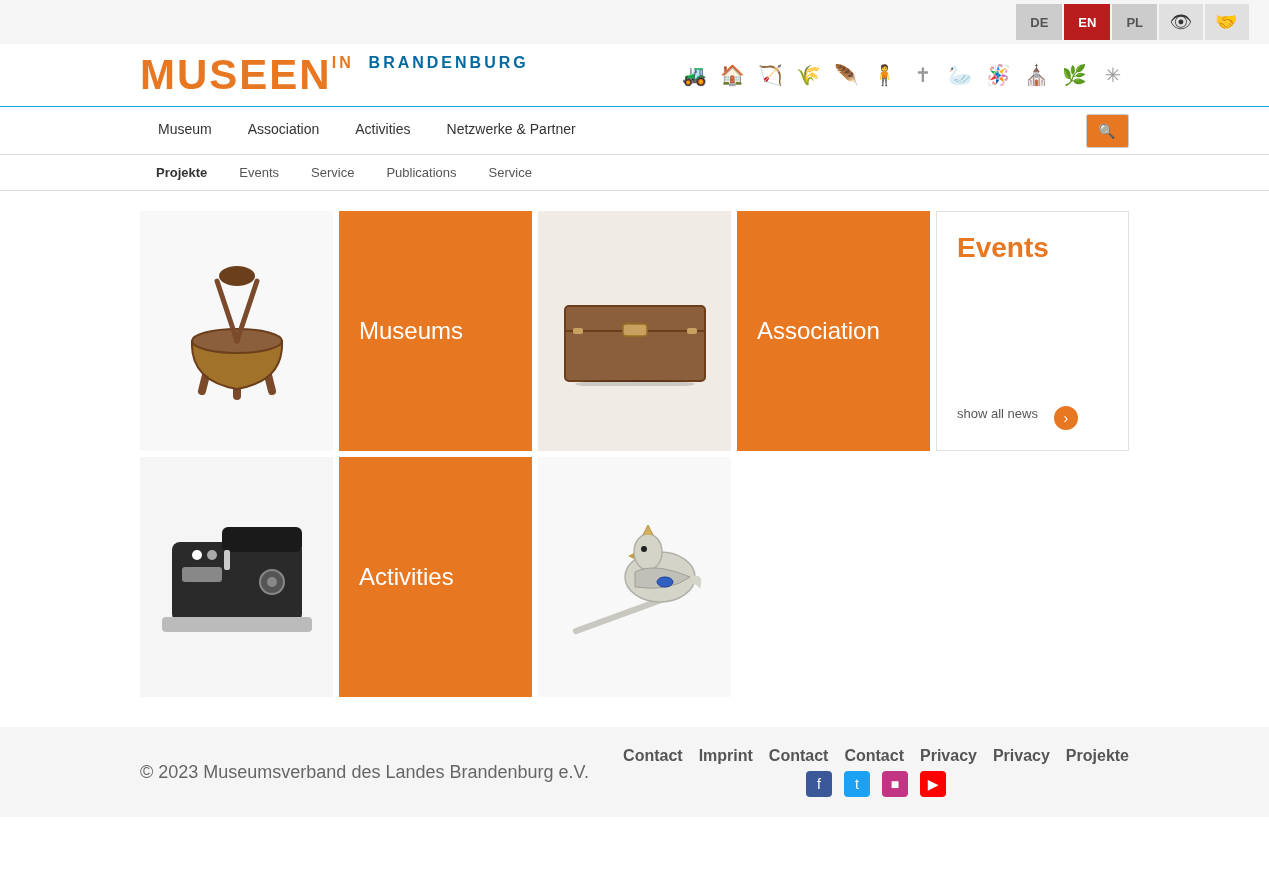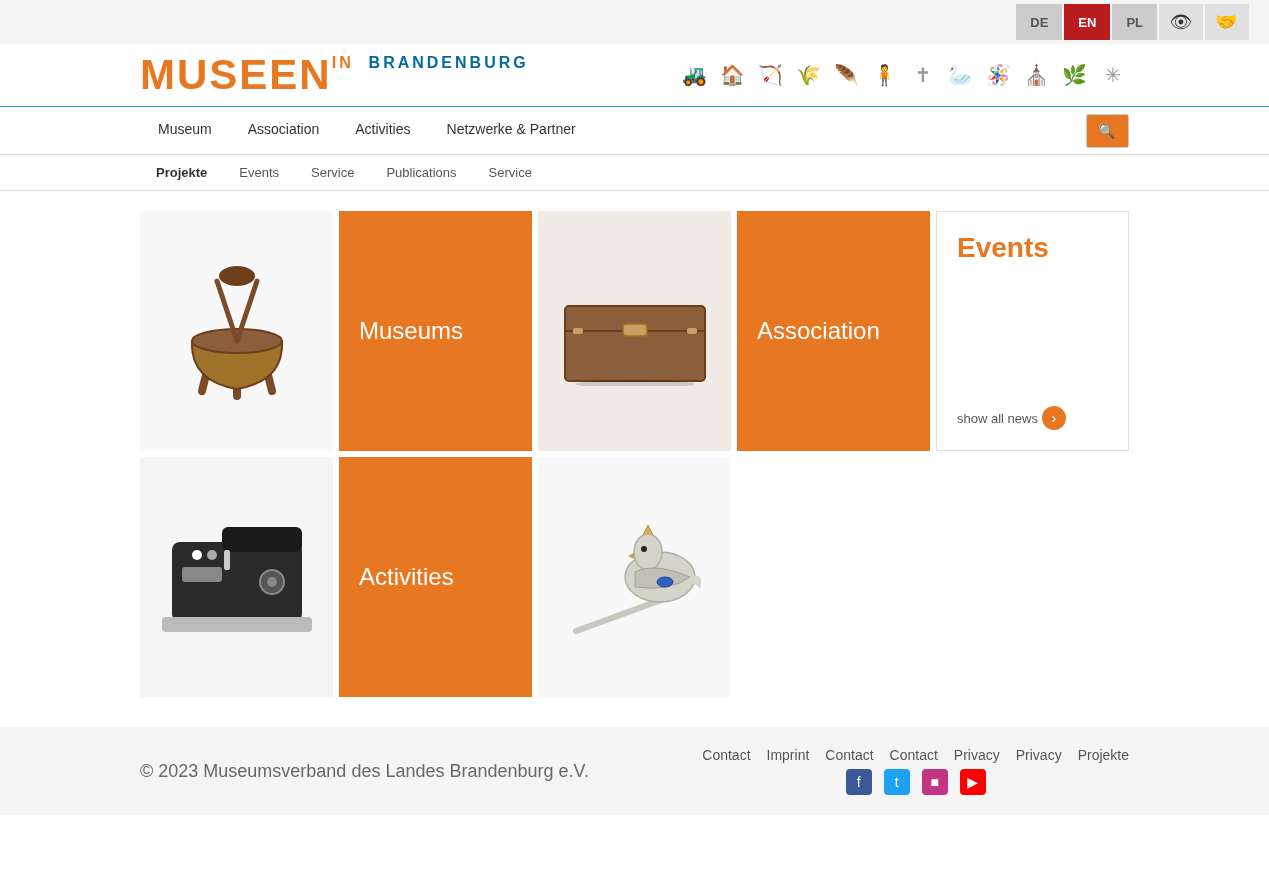--- a/index.html
+++ b/index.html
@@ -188,22 +188,22 @@
       padding: 20px;
     }
     .events-title {
       font-size: 28px;
       font-weight: bold;
       color: #e87722;
       text-decoration: none;
     }
     .events-link {
       display: flex;
-      align-items: center;
-      gap: 4px;
+      align-items: flex-start;
+      gap: 16px;
       color: #555;
       font-size: 13px;
       cursor: pointer;
       text-decoration: none;
     }
     .events-link .arrow {
       width: 24px;
       height: 24px;
       background: #e87722;
       border-radius: 50%;
@@ -235,24 +235,25 @@
       display: flex;
       flex-direction: column;
       align-items: center;
       gap: 6px;
     }
     .footer-link-row {
       display: flex;
       gap: 16px;
     }
     .footer-link {
-      font-size: 14px;
+      font-size: 16px;
       color: #555;
       cursor: pointer;
       text-decoration: none;
+      font-weight: bold;
     }
     .footer-social {
       display: flex;
       gap: 12px;
     }
     .social-icon {
       width: 26px;
       height: 26px;
       background: #888;
       border-radius: 4px;

